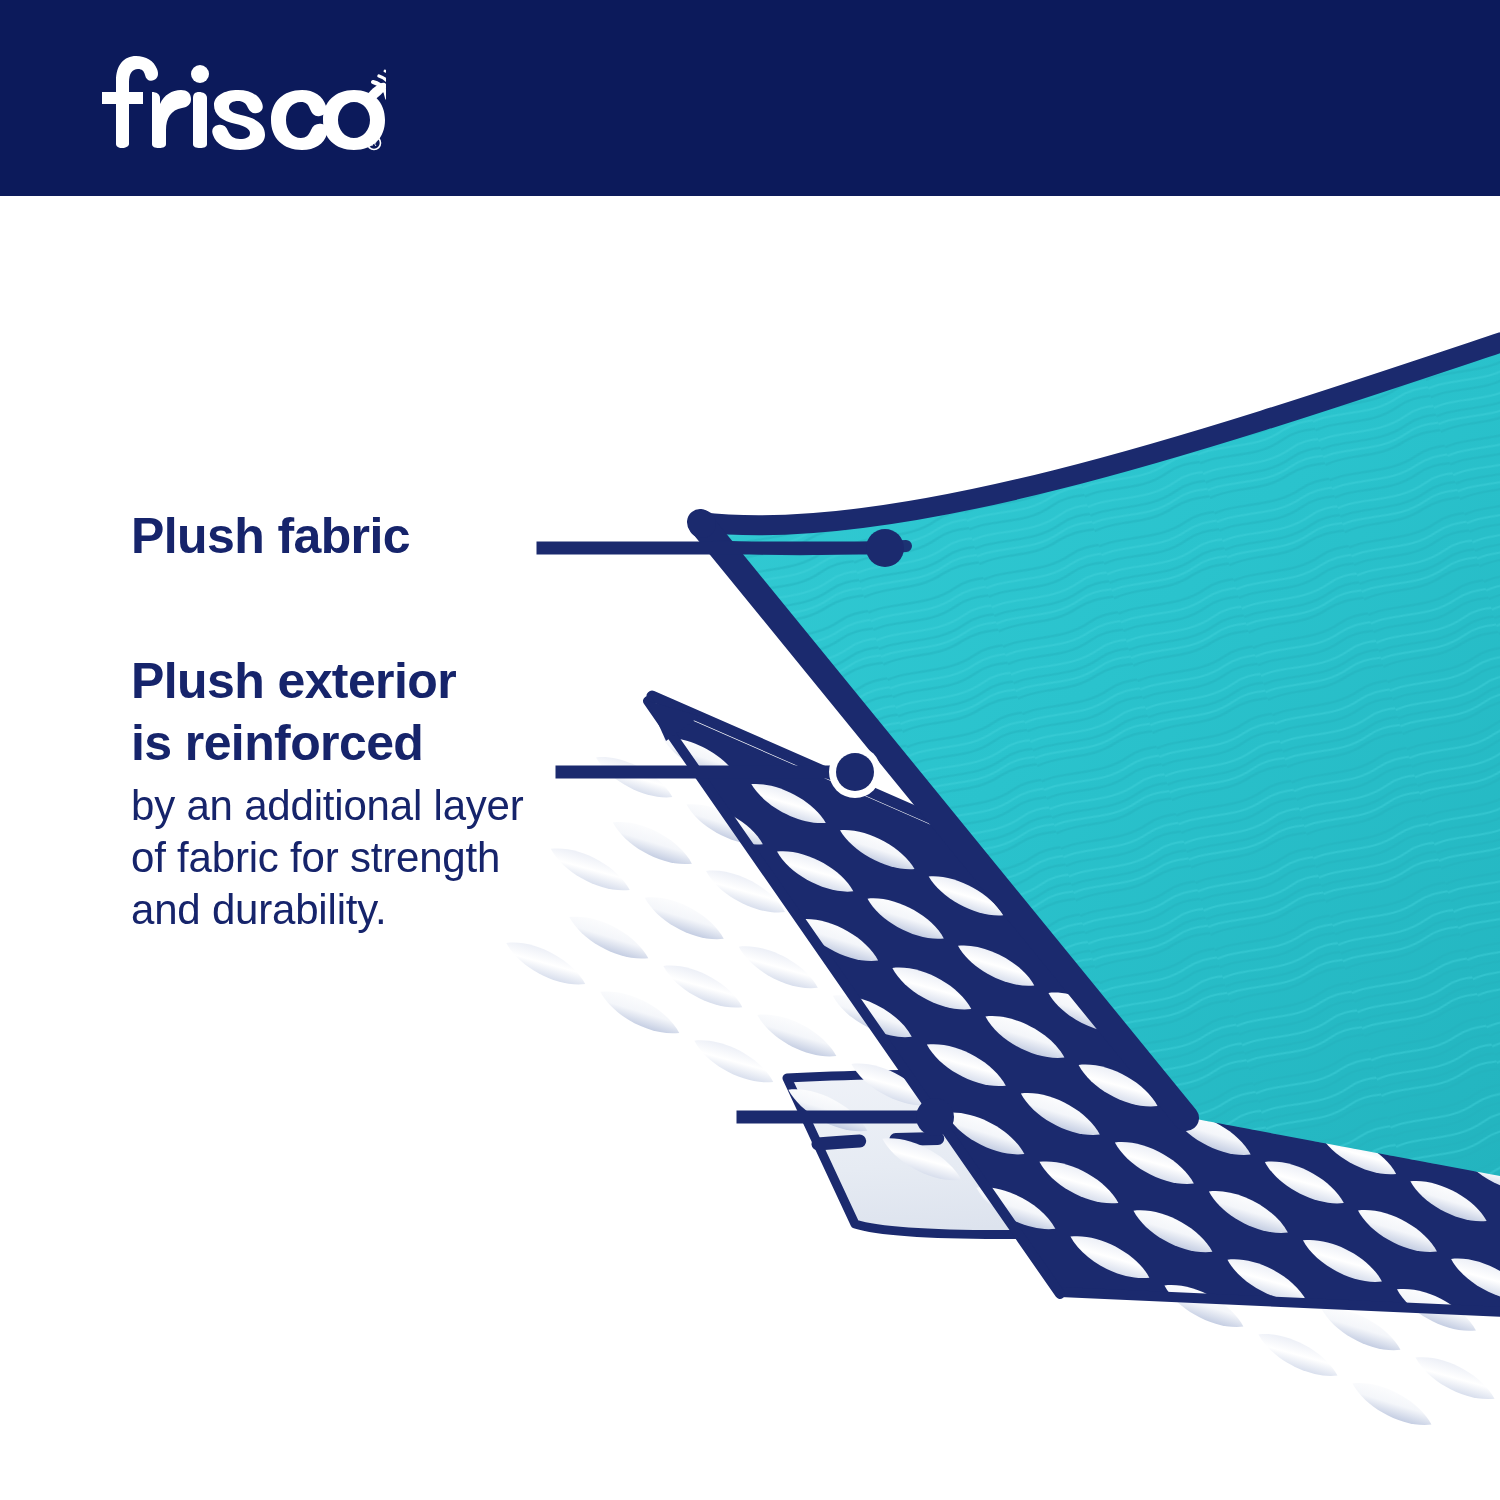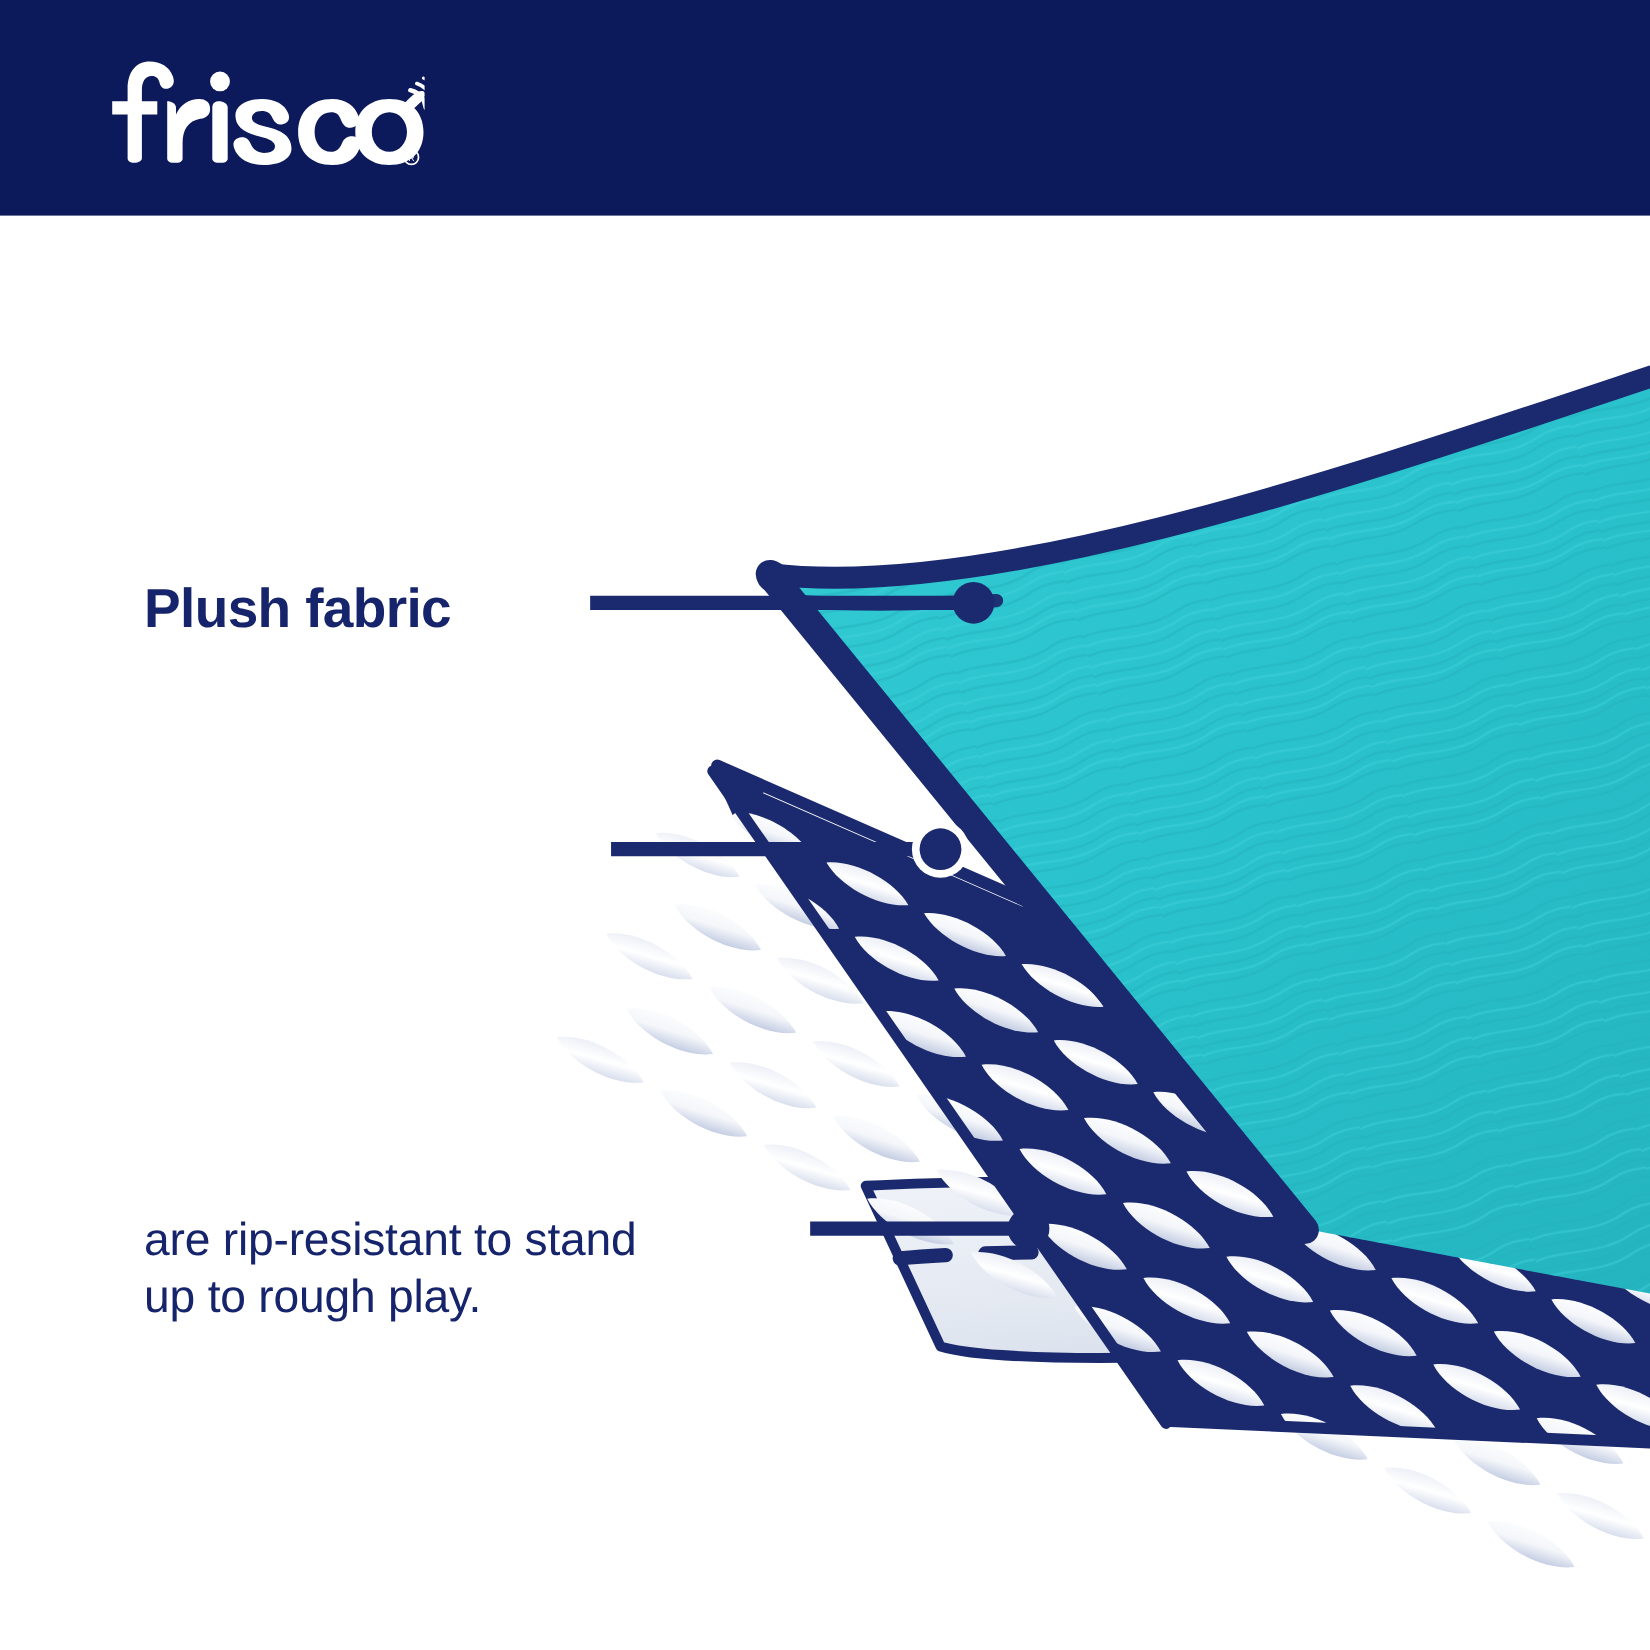--- a/index.html
+++ b/index.html
@@ -56,21 +56,20 @@
     left: 0; top: 196px;
     width: 1500px;
     height: 1304px;
   }
   #illo-svg { display: block; }
 
   
   .callout {
     position: absolute;
     color: #16246B;
-    margin-top: 17px;
   }
   .callout .head {
     font-weight: bold;
     font-size: 50px;
     line-height: 62px;
     letter-spacing: -0.6px;
     white-space: pre-line;
     margin: 0;
   }
   .callout .body {
@@ -363,19 +362,24 @@
           <circle cx="935" cy="921" r="19" fill="#1B2A6E"></circle>
         </g>
       </g>
     </svg>
   </div>
 
   <div id="callout-1" class="callout">
     <div class="head">Plush fabric</div>
   </div>
 
+  <div id="callout-2" class="callout">
+    <div class="head">Plush exterior
+is reinforced</div>
+    <div class="body">by an additional layer
+of fabric for strength
+and durability.</div>
+  </div>
 
   <div id="callout-3" class="callout">
-    <div class="body">are rip-resistant to stand
-up to rough play.</div>
   </div>
 
 </div>
 
 </body></html>

